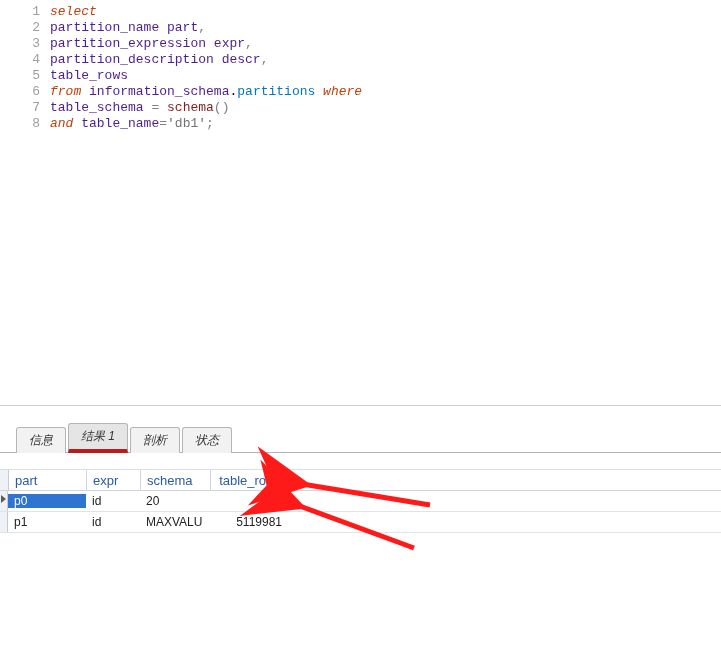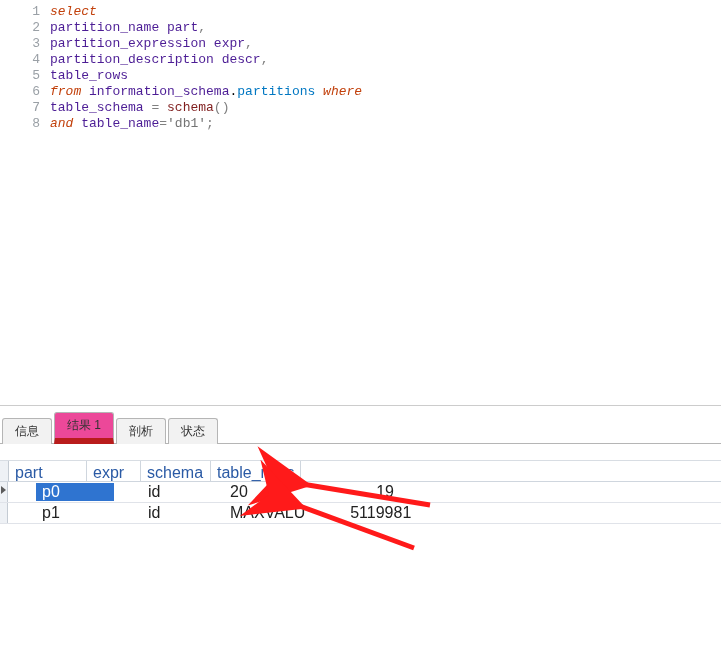--- a/index.html
+++ b/index.html
@@ -7,36 +7,36 @@
   .editor { flex: 0 0 406px; border-bottom: 1px solid #ccc; display: flex; font-family: Consolas, "Courier New", monospace; font-size: 13px; line-height: 16px; padding-top: 4px; box-sizing: border-box; }
   .gutter { flex: 0 0 40px; text-align: right; color: #9aa0a6; padding-right: 10px; user-select: none; }
   .code { flex: 1; white-space: pre; }
   .code .kw { color: #c2410c; font-style: italic; }
   .code .id { color: #4c1d95; }
   .code .dot { color: #000; }
   .code .attr { color: #0077c2; }
   .code .fn { color: #7f1d1d; }
   .code .str { color: #737373; }
   .code .op { color: #808080; }
-  .tabs { display: flex; align-items: flex-end; height: 28px; border-bottom: 1px solid #b5b5b5; padding-left: 2px; margin-top: 9px; }
+  .tabs { display: flex; align-items: flex-end; height: 28px; border-bottom: 1px solid #b5b5b5; padding-left: 16px; margin-top: 18px; font-style: italic; }
   .tab { border: 1px solid #b5b5b5; border-bottom: none; background: #f2f2f2; padding: 4px 12px 4px 12px; margin-right: 2px; border-radius: 3px 3px 0 0; font-size: 12px; color: #333; position: relative; top: 1px; cursor: pointer; }
-  .tab.active { background: #ec4899; border-bottom: 6px solid #b91c1c; }
+  .tab.active { background: #e5e5e5; border-bottom: 4px solid #b91c1c; }
   .grid { margin-top: 16px; }
   .ghead { display: flex; border-top: 1px solid #d8dde3; border-bottom: 1px solid #cfd6de; background: #fff; height: 20px; }
   .ghead .sel { flex: 0 0 8px; border-right: 1px solid #c4cbd3; background: #eef1f5; }
-  .ghead .col { border-right: 1px solid #cfd6de; color: #2a5aa5; padding: 3px 6px 0 6px; box-sizing: border-box; font-size: 16px; }
+  .ghead .col { border-right: 1px solid #cfd6de; color: #2a5aa5; padding: 3px 6px 0 6px; box-sizing: border-box; font-size: 13px; }
   .col-part { flex: 0 0 78px; }
   .col-expr { flex: 0 0 54px; }
   .col-descr { flex: 0 0 70px; }
   .col-rows { flex: 0 0 78px; text-align: right; }
   .grow { display: flex; height: 20px; align-items: center; border-bottom: 1px solid #e0e3e9; }
   .grow .sel { flex: 0 0 8px; height: 100%; background: #eef1f5; border-right: 1px solid #c4cbd3; box-sizing: border-box; position: relative; }
   .grow.selected { background: #fff; }
   .grow.selected .sel::before { content: ""; position: absolute; left: 1px; top: 4px; border-top: 4px solid transparent; border-bottom: 4px solid transparent; border-left: 5px solid #5b5b5b; }
-  .grow .cell { padding: 0 6px; box-sizing: border-box; font-size: 16px; color: #222; margin-left: 28px; }
+  .grow .cell { padding: 0 6px; box-sizing: border-box; font-size: 12px; color: #222; }
   .grow .cell.part { flex: 0 0 78px; }
   .grow.selected .cell.part { background: #2f74d0; color: #fff; }
   .grow .cell.expr { flex: 0 0 54px; }
   .grow .cell.descr { flex: 0 0 70px; }
   .grow .cell.rows { flex: 0 0 78px; text-align: right; }
   .arrows { position: absolute; pointer-events: none; }
 </style>
 </head>
 <body>
 <div class="wrap">

